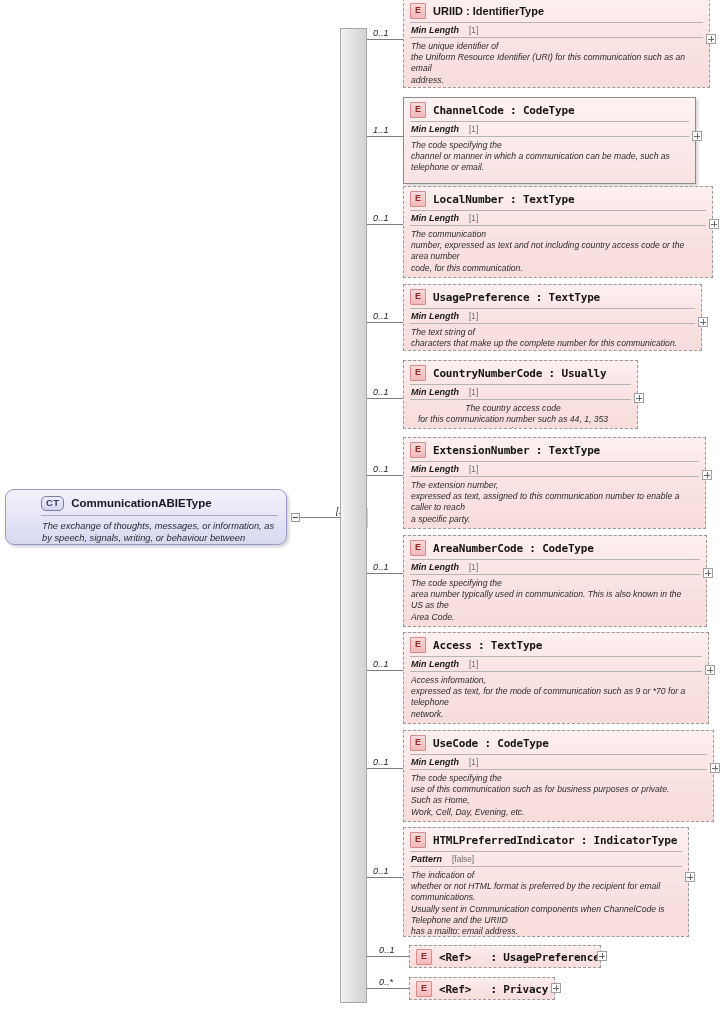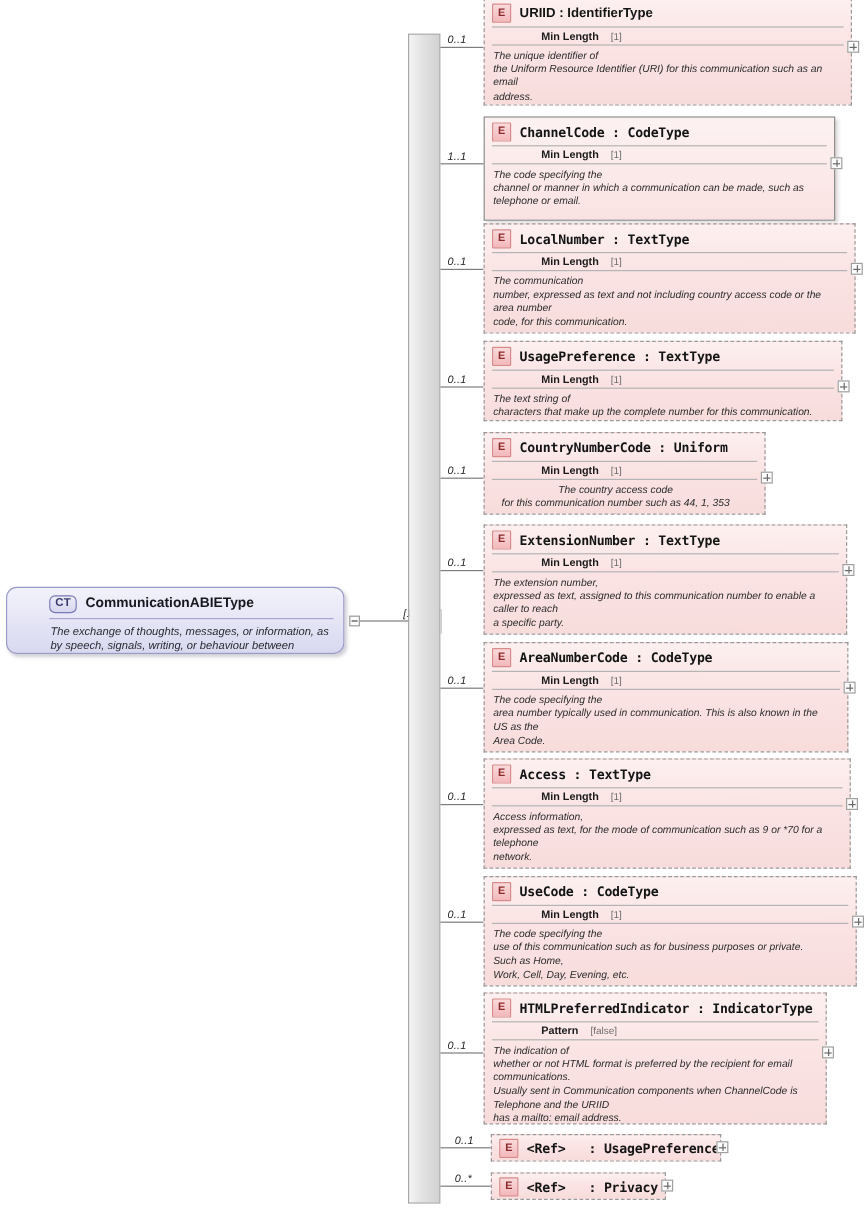--- a/index.html
+++ b/index.html
@@ -105,21 +105,21 @@
     font-family:"DejaVu Sans Mono", monospace;
     white-space:pre;
     letter-spacing:-.2px;
   }
   .el-name.sans{font-family:"Liberation Sans", sans-serif;letter-spacing:0;}
   .rule{height:1px;background:#b4b4b4;margin:0 6px;}
   .facet{
     display:flex;align-items:baseline;gap:10px;
     padding:2px 7px 2px 7px;
   }
-  .facet-label{font-size:9px;font-weight:bold;color:#1a1a1a;margin-left:40px;}
+  .facet-label{font-size:9px;font-style:italic;font-weight:bold;color:#1a1a1a;}
   .facet-val{font-size:8.3px;color:#6d6d6d;}
   .el-doc{
     font-size:8.6px;font-style:italic;color:#2c2c2c;
     padding:3px 22px 5px 7px;line-height:1.3;
   }
 
   
   .plus-handle{
     position:absolute;
     width:10px;height:10px;
@@ -236,21 +236,21 @@
         <div class="rule"></div>
         <div class="el-doc" style="white-space: pre-line;">The text string of
 characters that make up the complete number for this communication.</div>
       </div>
       <div class="plus-handle" style="left: 698px; top: 317px;"></div>
       <div class="hline" style="left: 367px; top: 398px; width: 36px;"></div>
       <div class="occ" style="left: 373px; top: 387px;">0..1</div>
       <div class="el dashed" style="left: 403px; top: 360px; width: 235px; height: 69px;">
         <div class="el-head">
           <span class="el-badge">E</span>
-          <span class="el-name">CountryNumberCode : Uniform</span>
+          <span class="el-name">CountryNumberCode : Usually</span>
         </div>
         <div class="rule"></div>
         <div class="facet">
           <span class="facet-label">Min Length</span>
           <span class="facet-val">[1]</span>
         </div>
         <div class="rule"></div>
         <div class="el-doc" style="white-space: pre-line; text-align: center;">The country access code
 for this communication number such as 44, 1, 353 etc.</div>
       </div>

